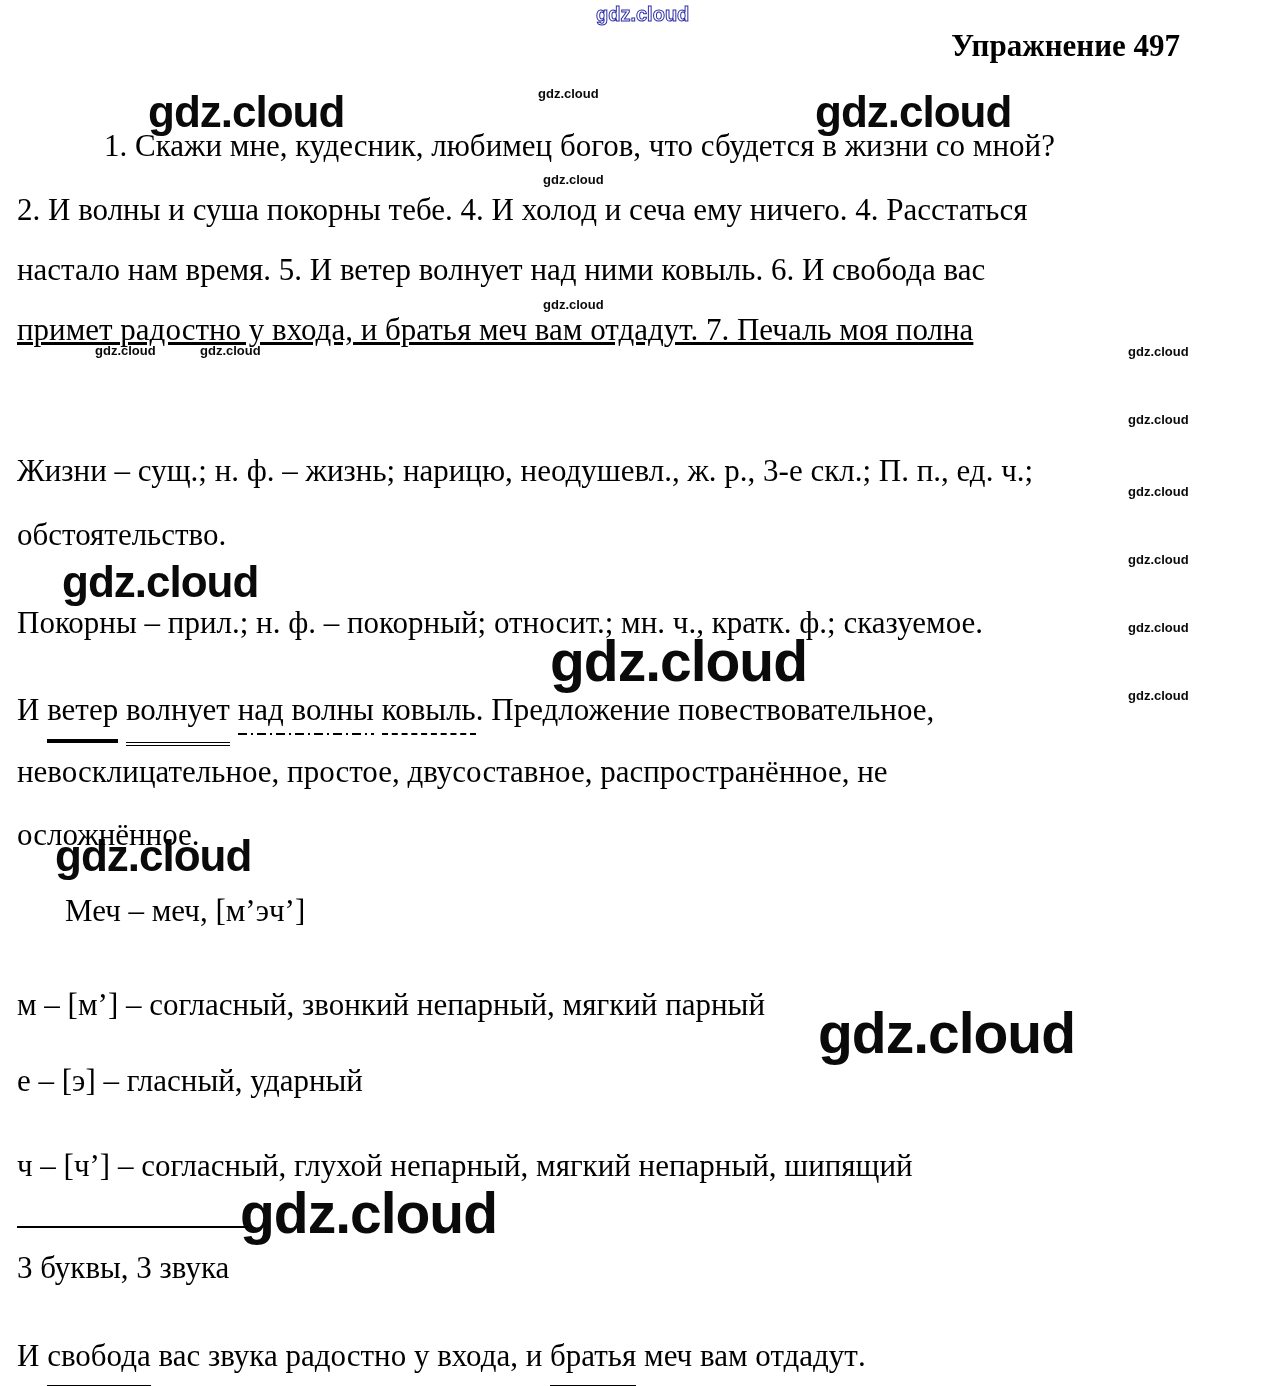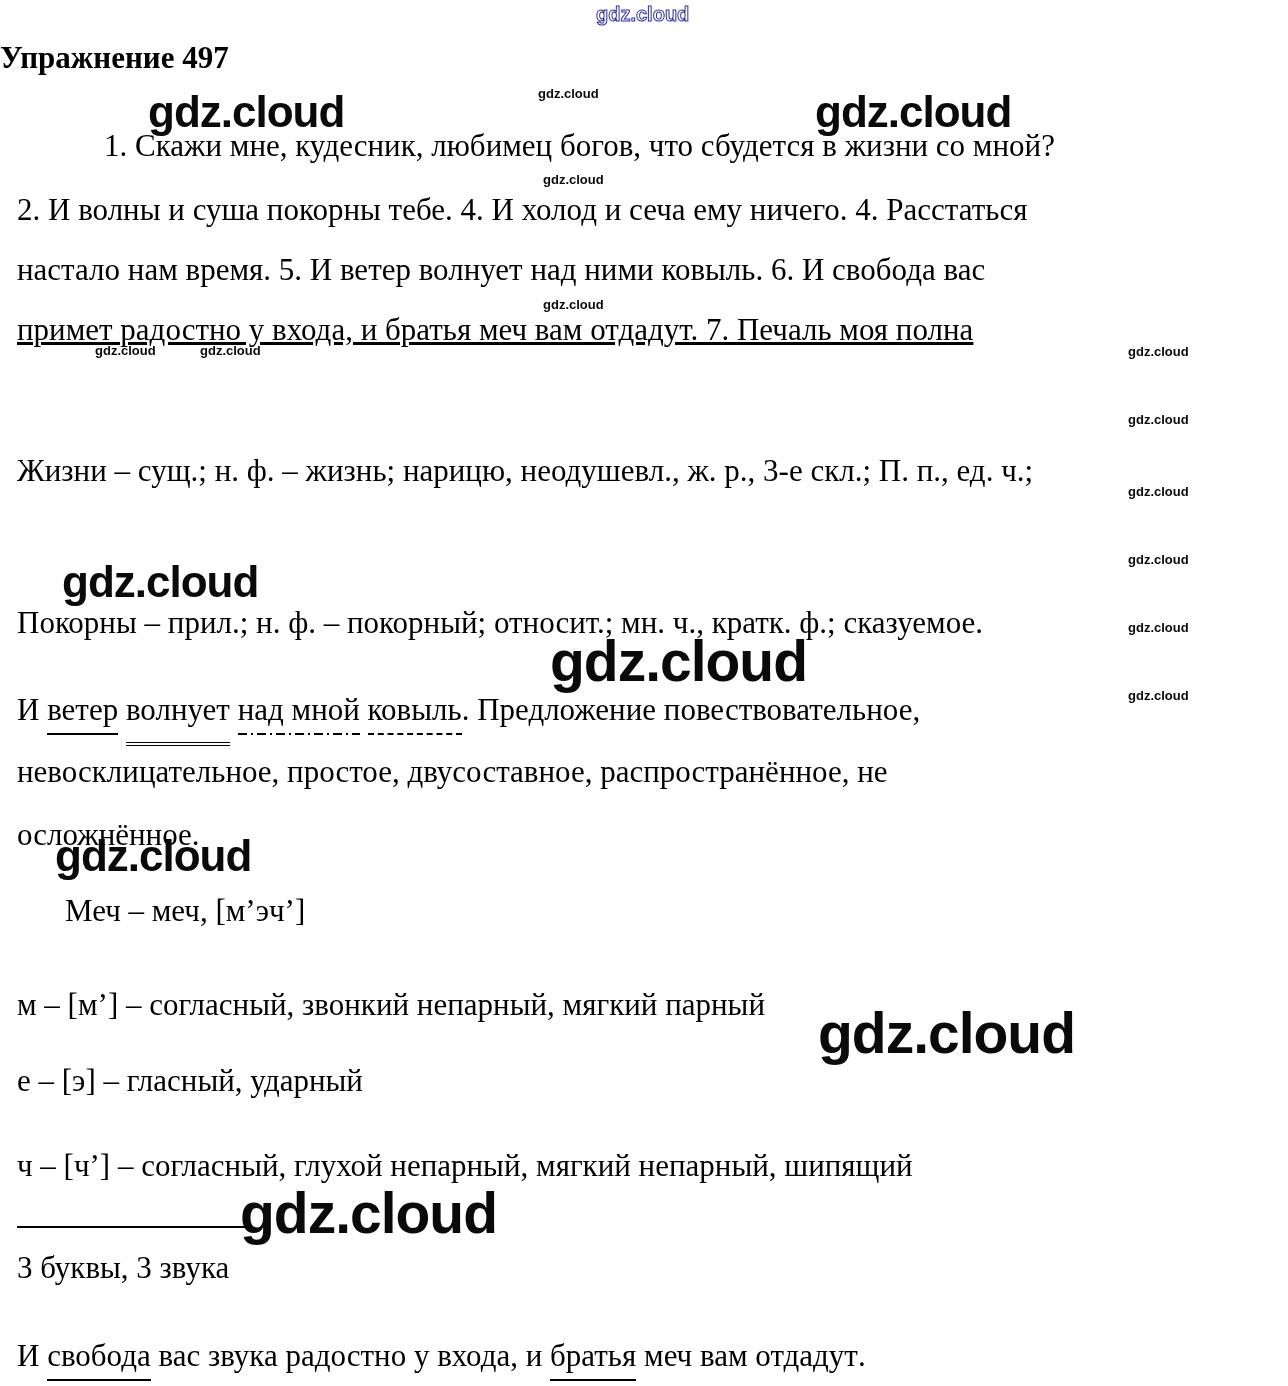--- a/index.html
+++ b/index.html
@@ -1,28 +1,28 @@
 <!DOCTYPE html>
 <html><head>
 <meta charset="utf-8">
 <style>
   html,body{margin:0;padding:0;background:#fff;}
   .page{
     position:relative;width:1268px;height:1386px;background:#ffffff;
     font-family:"Liberation Serif",serif;color:#000;overflow:hidden;
   }
   .title{
-    position:absolute;top:40px;left:0;width:1180px;text-align:left;
+    position:absolute;top:28px;left:0;width:1180px;text-align:right;
     font-size:31px;font-weight:bold;white-space:nowrap;
   }
   .line{
     position:absolute;font-size:31px;line-height:1.25;white-space:nowrap;
   }
   
-  .u-single{display:inline-block;border-bottom:2px solid #000000;padding-bottom:3px;}
+  .u-single{display:inline-block;border-bottom:4px solid #000000;padding-bottom:9px;}
   .u-double{display:inline-block;border-bottom:4px double #000;padding-bottom:12px;}
   .u-dashed{display:inline-block;border-bottom:2px dashed #000;padding-bottom:3px;}
   .u-dashdot{
     display:inline-block;padding-bottom:5px;
     background-image:repeating-linear-gradient(to right,#000 0 9px,transparent 9px 13px,#000 13px 15px,transparent 15px 19px);
     background-size:100% 2px;background-position:0 100%;background-repeat:no-repeat;
   }
   .divider{
     position:absolute;left:17px;top:1226px;width:231px;height:0;
     border-top:2px solid #000;
@@ -66,25 +66,26 @@
   <span class="wm wm-xl" style="left:240px;top:1180px;">gdz.cloud</span>
 
   <div class="title">Упражнение 497</div>
 
   <div class="line" style="left:104px;top:127px;">1. Скажи мне, кудесник, любимец богов, что сбудется в жизни со мной?</div>
   <div class="line" style="left:17px;top:191px;">2. И волны и суша покорны тебе. 4. И холод и сеча ему ничего. 4. Расстаться</div>
   <div class="line" style="left:17px;top:251px;">настало нам время. 5. И ветер волнует над ними ковыль. 6. И свобода вас</div>
   <div class="line" style="left:17px;top:311px;text-decoration:underline;">примет радостно у входа, и братья меч вам отдадут. 7. Печаль моя полна</div>
 
   <div class="line" style="left:17px;top:452px;">Жизни – сущ.; н. ф. – жизнь; нарицю, неодушевл., ж. р., 3-е скл.; П. п., ед. ч.;</div>
+  <div class="line" style="left:17px;top:516px;">обстоятельство.</div>
 
   <div class="line" style="left:17px;top:604px;">Покорны – прил.; н. ф. – покорный; относит.; мн. ч., кратк. ф.; сказуемое.</div>
 
   <div class="line" style="left:17px;top:691px;">
-    <span>И </span><span class="u-single">ветер</span><span> </span><span class="u-double">волнует</span><span> </span><span class="u-dashdot">над мной</span><span> </span><span class="u-dashed">ковыль</span><span>. Предложение повествовательное,</span>
+    <span>И </span><span class="u-single">ветер</span><span> </span><span class="u-double">волнует</span><span> </span><span class="u-dashdot">над волны</span><span> </span><span class="u-dashed">ковыль</span><span>. Предложение повествовательное,</span>
   </div>
   <div class="line" style="left:17px;top:753px;">невосклицательное, простое, двусоставное, распространённое, не</div>
   <div class="line" style="left:17px;top:816px;">осложнённое.</div>
 
   <div class="line" style="left:17px;top:892px;margin-left:48px;">Меч – меч, [м’эч’]</div>
   <div class="line" style="left:17px;top:977px;margin-top:9px;">м – [м’] – согласный, звонкий непарный, мягкий парный</div>
   <div class="line" style="left:17px;top:1062px;">е – [э] – гласный, ударный</div>
   <div class="line" style="left:17px;top:1147px;">ч – [ч’] – согласный, глухой непарный, мягкий непарный, шипящий</div>
 
   <div class="divider"></div>

